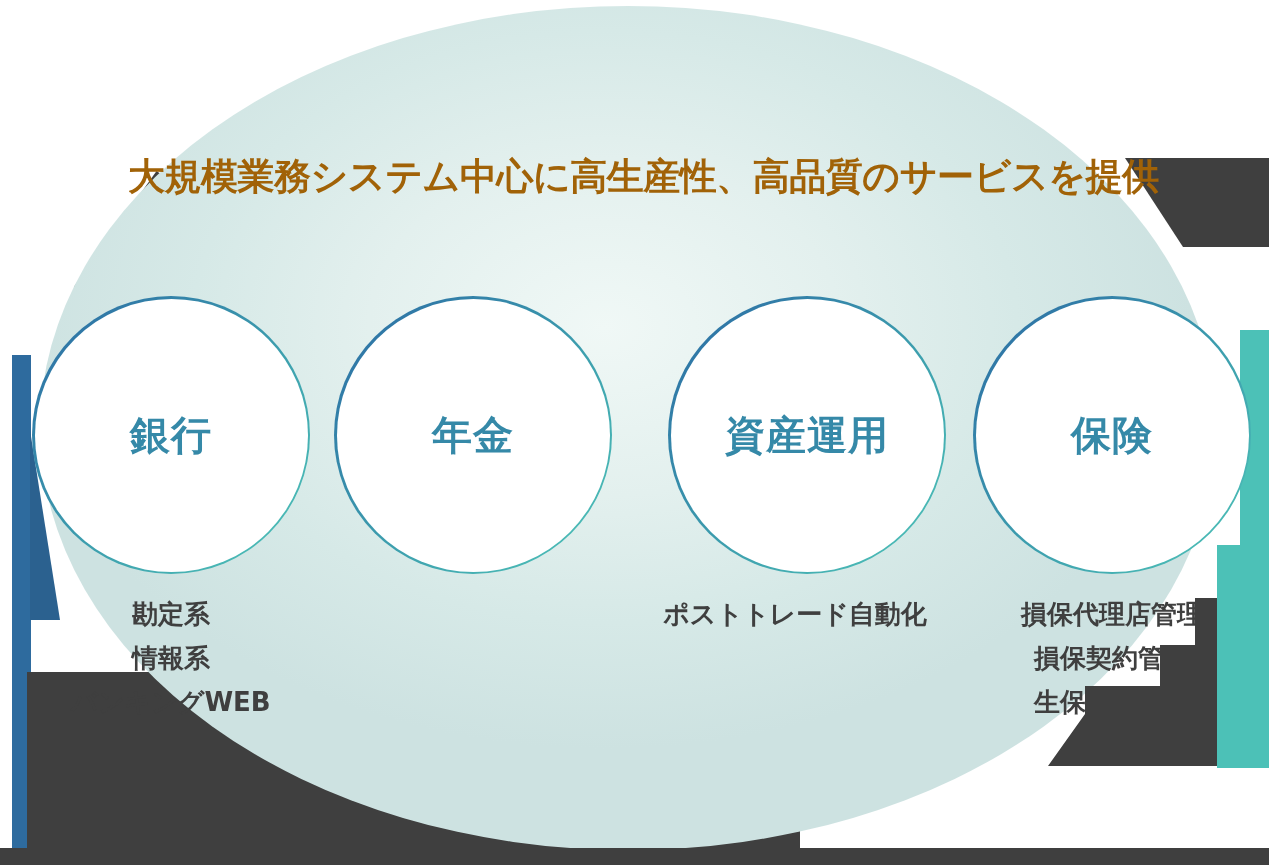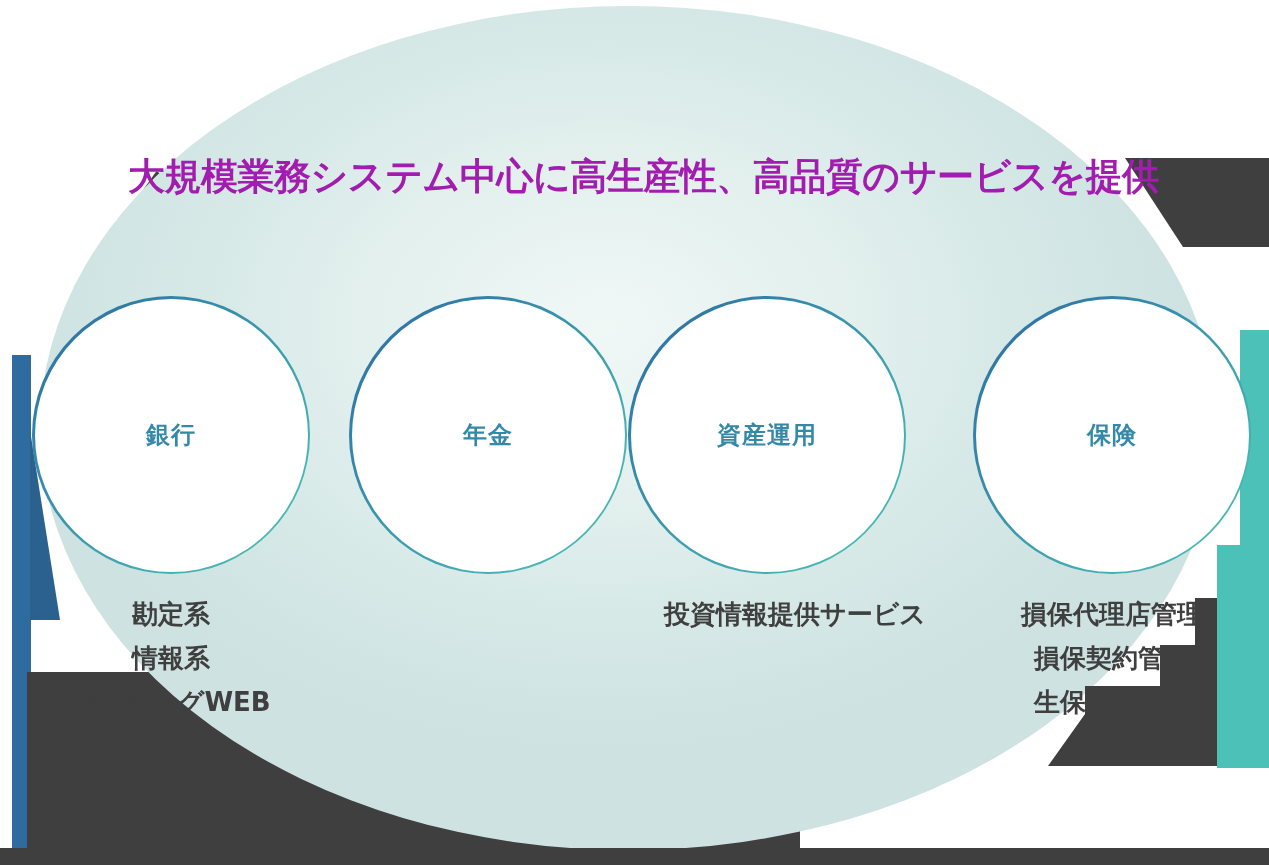--- a/index.html
+++ b/index.html
@@ -61,27 +61,27 @@
   .circle{
     position:absolute;top:296px;width:278px;height:278px;border-radius:50%;
     background:linear-gradient(135deg,#2b6aa4 0%,#3d9fae 55%,#4fc4b8 100%);
     z-index:4;
   }
   .circle .inner{
     position:absolute;inset:2.5px;border-radius:50%;background:#ffffff;
     display:flex;align-items:center;justify-content:center;
   }
   .circle .label{
-    font-size:24px;font-weight:bold;color:#3589a8;letter-spacing:1px;
+    font-size:40px;font-weight:bold;color:#3589a8;letter-spacing:1px;
   }
-  .c1{left:32px;} .c2{left:349px;} .c3{left:628px;} .c4{left:973px;text-decoration:underline;}
+  .c1{left:32px;} .c2{left:334px;} .c3{left:668px;} .c4{left:973px;text-decoration:underline;}
   
   .title{
     position:absolute;left:128px;top:152px;width:1141px;z-index:5;
-    font-size:37px;font-weight:bold;color:#a21caf;
+    font-size:37px;font-weight:bold;color:#a16207;
     letter-spacing:-0.5px;white-space:nowrap;
   }
   
   .svc-list{
     position:absolute;top:592px;width:400px;z-index:5;
     margin:0;padding:0;list-style:none;text-align:center;
   }
   .svc-list li{
     font-size:26px;font-weight:bold;color:#3f3f3f;
     line-height:44px;height:44px;white-space:nowrap;
@@ -128,19 +128,19 @@
 </div>
 
 <ul class="svc-list l1">
   <li>勘定系</li>
   <li>情報系</li>
   <li>バンキングWEB</li>
 </ul>
 <ul class="svc-list l2">
 </ul>
 <ul class="svc-list l3">
-  <li>投資情報提供サービス</li>
+  <li>ポストトレード自動化</li>
 </ul>
 <ul class="svc-list l4">
   <li>損保代理店管理</li>
   <li>損保契約管理</li>
   <li>生保契約管理</li>
 </ul>
 
 </body></html>

